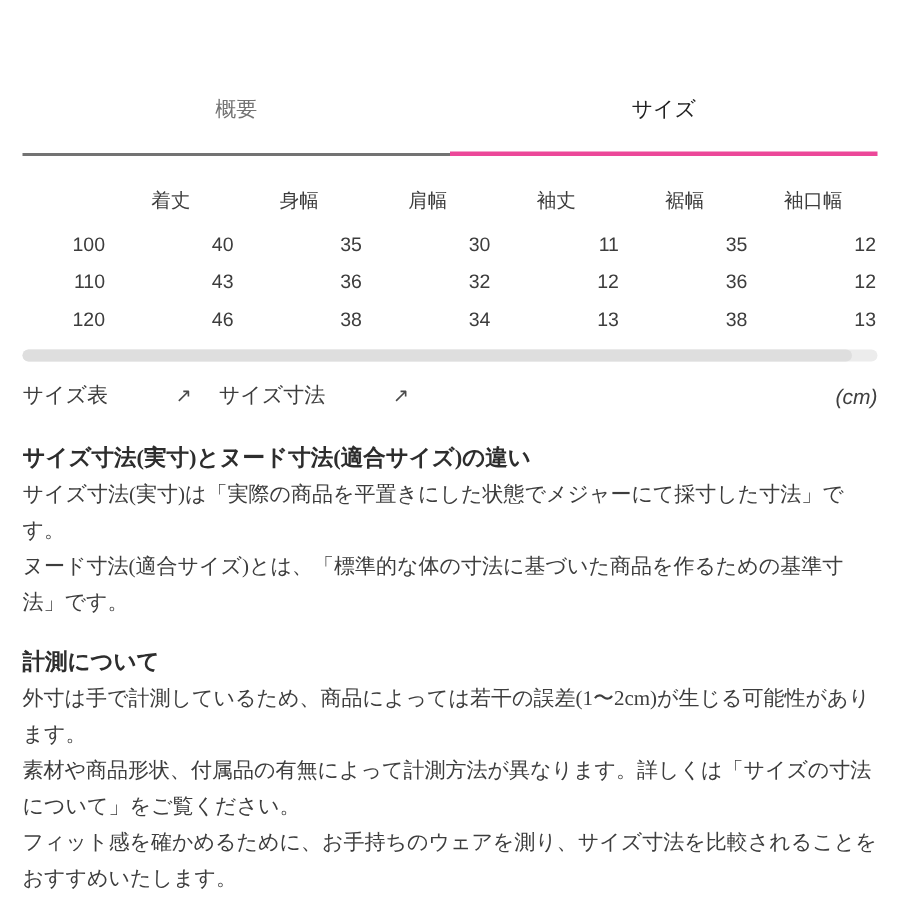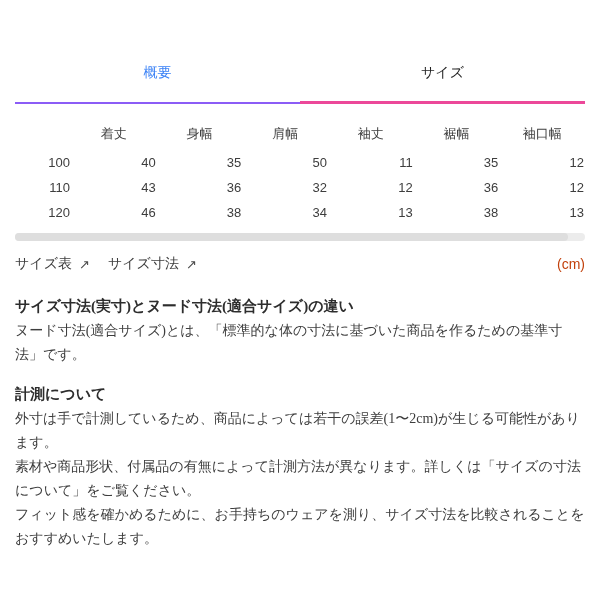--- a/index.html
+++ b/index.html
@@ -9,23 +9,23 @@
     color: #3d3d3d;
     font-family: "Liberation Sans", "DejaVu Sans", sans-serif;
     overflow: hidden;
   }
   .page { padding: 0 15px; }
 
   
   .tabs { display: flex; margin-top: 64px; }
   .tab {
     flex: 1; text-align: center;
-    font-size: 14px; color: #3b82f6;
+    font-size: 14px; color: #737373;
     padding-bottom: 8px;
-    border-bottom: 2px solid #8b5cf6;
+    border-bottom: 2px solid #737373;
     cursor: pointer;
   }
   .tab.active {
     color: #1f1f1f;
     padding-bottom: 19px;
     border-bottom: 3px solid #ec4899;
   }
 
   
   table.size-table {
@@ -63,23 +63,24 @@
   
   .links-row {
     display: flex; align-items: center;
     margin-top: 14px;
     font-size: 14px;
   }
   .links-row .link {
     display: inline-flex; align-items: center;
     color: #3d3d3d; text-decoration: none; cursor: pointer;
     margin-right: 18px;
+    gap: 38px;
   }
   .links-row .link .arrow { margin-left: 7px; font-size: 13px; color: #4a4a4a; }
-  .links-row .unit { margin-left: auto; color: #c2410c; }
+  .links-row .unit { margin-left: auto; color: #404040; font-style: italic; }
 
   
   section.info { margin-top: 22px; font-family: Liberation Serif, serif; }
   section.info + section.info { margin-top: 16px; }
   section.info h3 {
     margin: 0 0 2px 0;
     font-size: 15px; line-height: 22px;
     font-weight: bold; color: #2d2d2d;
   }
   section.info p {
@@ -121,21 +122,21 @@
         <th>袖丈</th>
         <th>裾幅</th>
         <th>袖口幅</th>
       </tr>
     </thead>
     <tbody>
       <tr>
         <td class="size-label">100</td>
         <td>40</td>
         <td>35</td>
-        <td>50</td>
+        <td>30</td>
         <td>11</td>
         <td>35</td>
         <td>12</td>
       </tr>
       <tr>
         <td class="size-label">110</td>
         <td>43</td>
         <td>36</td>
         <td>32</td>
         <td>12</td>
@@ -165,20 +166,21 @@
     </a>
     <a class="link">
       <span>サイズ寸法</span>
       <span class="arrow">↗</span>
     </a>
     <span class="unit">(cm)</span>
   </div>
 
   <section class="info">
     <h3>サイズ寸法(実寸)とヌード寸法(適合サイズ)の違い</h3>
+    <p>サイズ寸法(実寸)は「実際の商品を平置きにした状態でメジャーにて採寸した寸法」です。</p>
     <p>ヌード寸法(適合サイズ)とは、「標準的な体の寸法に基づいた商品を作るための基準寸法」です。</p>
   </section>
 
   <section class="info">
     <h3>計測について</h3>
     <p>外寸は手で計測しているため、商品によっては若干の誤差(1〜2cm)が生じる可能性があります。</p>
     <p>素材や商品形状、付属品の有無によって計測方法が異なります。詳しくは「サイズの寸法について」をご覧ください。</p>
     <p>フィット感を確かめるために、お手持ちのウェアを測り、サイズ寸法を比較されることをおすすめいたします。</p>
   </section>
 

